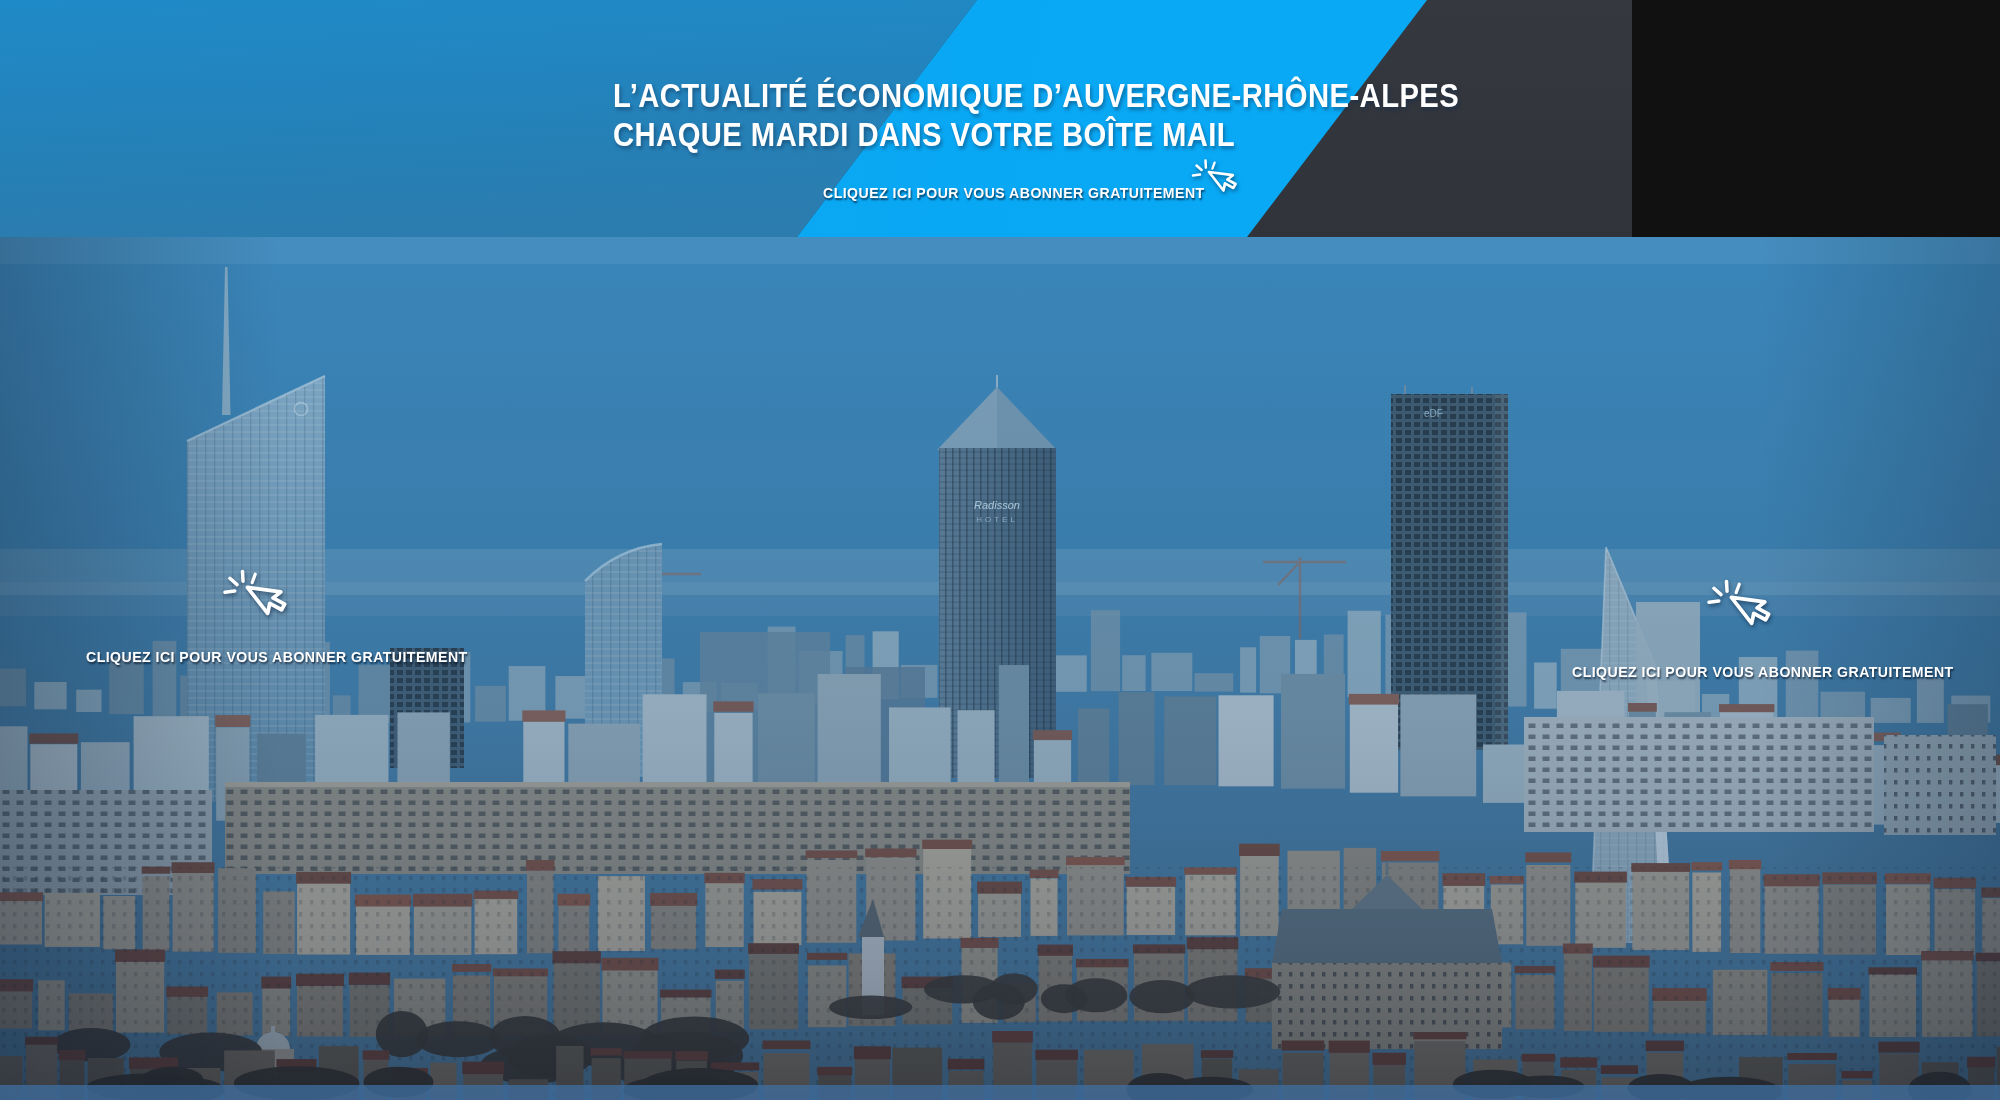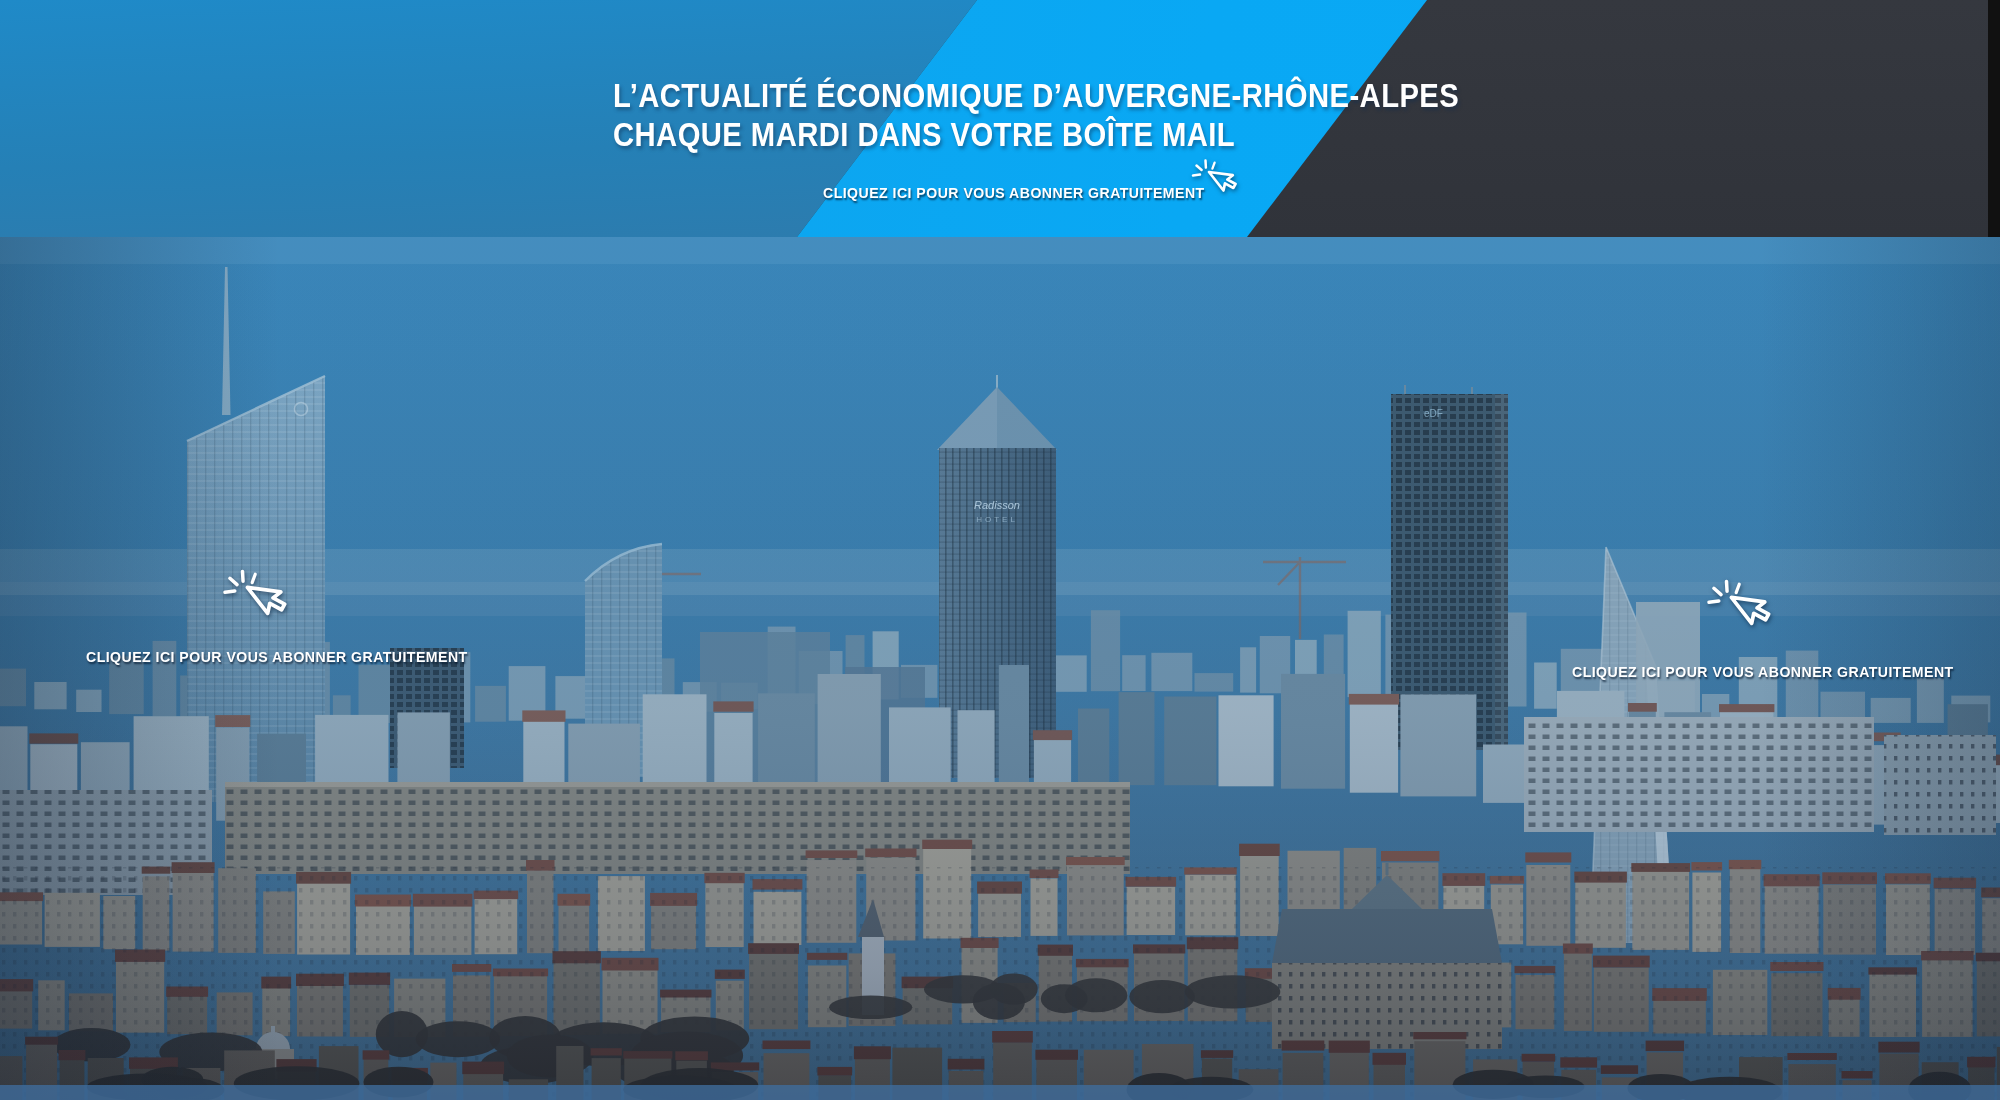--- a/index.html
+++ b/index.html
@@ -1,19 +1,19 @@
 <!DOCTYPE html>
 <html><head>
 <meta charset="utf-8">
 <style>
   html,body{margin:0;padding:0;background:#111;}
   .stage{position:relative;width:2000px;height:1100px;overflow:hidden;
          font-family:"Liberation Sans","DejaVu Sans",sans-serif;}
   
-  .banner{position:absolute;left:0;top:0;width:1988px;height:237px;
+  .banner{position:absolute;left:0;top:0;width:1632px;height:237px;
           background:linear-gradient(180deg,#35383f,#30333a);}
   .banner-left{position:absolute;inset:0;
           background:linear-gradient(178deg,#1f8ac8 0%,#2580b6 55%,#2f7aab 100%);
           clip-path:polygon(0 0,977px 0,797px 100%,0 100%);}
   .banner-accent{position:absolute;inset:0;
           background:linear-gradient(100deg,#13a2e9 0%,#09a8f4 60%,#0aaaf6 100%);
           clip-path:polygon(977px 0,1427px 0,1247px 100%,797px 100%);}
   .headline{position:absolute;left:613px;top:76px;color:#fff;font-weight:700;
           font-size:34px;line-height:39px;letter-spacing:.5px;white-space:nowrap;
           transform:scaleX(.86);transform-origin:0 0;

